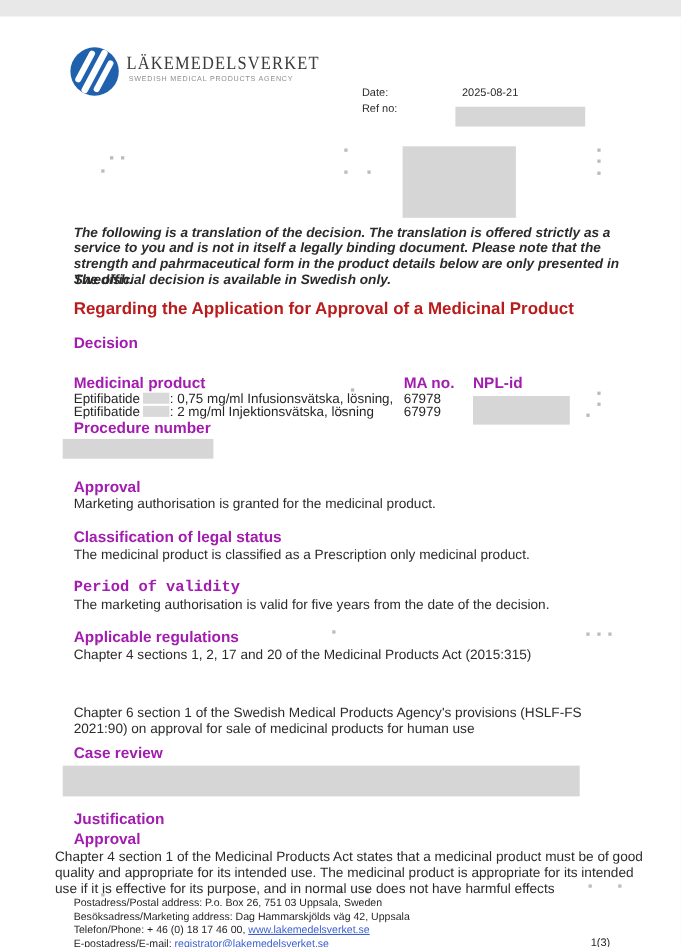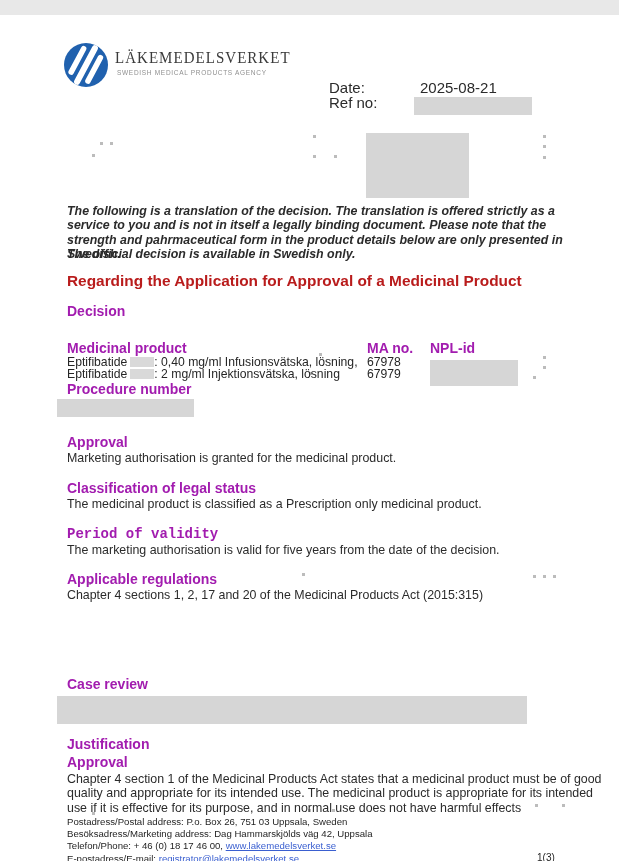--- a/index.html
+++ b/index.html
@@ -9,21 +9,21 @@
     font-family:"Liberation Sans", sans-serif; color:#262626;
   }
   .abs { position:absolute; }
   .brand-name {
     font-family:"Liberation Serif", serif; font-size:17px; letter-spacing:1.2px;
     color:#3b3b3b; transform:scaleX(0.88); transform-origin:left top; white-space:nowrap;
   }
   .brand-tagline {
     font-size:6.5px; letter-spacing:0.7px; color:#8f8f8f; white-space:nowrap;
   }
-  .meta { font-size:15px; color:#2b2b2b; }
+  .meta { font-size:10px; color:#2b2b2b; }
   .h1 { font-size:15.4px; font-weight:bold; color:#b91c1c; white-space:nowrap; }
   .h2 { font-size:14px; font-weight:bold; color:#a21caf; white-space:nowrap; }
   .body-text { font-size:12.4px; line-height:14.4px; color:#2b2b2b; }
   .intro { font-style:italic;font-weight:bold; }
   .row-text { font-size:12.2px; line-height:12.6px; white-space:nowrap; }
   .redact { position:absolute; background:#d6d6d6; }
   .inline-redact {
     display:inline-block; width:24px; height:10px; background:#d9d9d9;
     margin:0 0 -1px 3px;
   }
@@ -90,21 +90,21 @@
   <div class="abs body-text intro" style="left:67px; top:189px; width:526px;">The following is a translation of the decision. The translation is offered strictly as a service to you and is not in itself a legally binding document. Please note that the strength and pahrmaceutical form in the product details below are only presented in Swedish.</div>
   <div class="abs body-text intro" style="left:67px; top:232px; width:526px;">The official decision is available in Swedish only.</div>
 
   <div class="abs h1" style="left:67px; top:257px;">Regarding the Application for Approval of a Medicinal Product</div>
   <div class="abs h2" style="left:67px; top:288px;">Decision</div>
 
   <div class="abs h2" style="left:67px; top:325px;">Medicinal product</div>
   <div class="abs h2" style="left:367px; top:325px;">MA no.</div>
   <div class="abs h2" style="left:430px; top:325px;">NPL-id</div>
 
-  <div class="abs row-text" style="left:67px; top:341px;"><span>Eptifibatide</span><span class="inline-redact"></span><span>: 0,40 mg/ml Infusionsvätska, lösning,</span></div>
+  <div class="abs row-text" style="left:67px; top:341px;"><span>Eptifibatide</span><span class="inline-redact"></span><span>: 0,75 mg/ml Infusionsvätska, lösning,</span></div>
   <div class="abs row-text" style="left:367px; top:341px;">67978</div>
 
   <div class="abs row-text" style="left:67px; top:353px;"><span>Eptifibatide</span><span class="inline-redact"></span><span>: 2 mg/ml Injektionsvätska, lösning</span></div>
   <div class="abs row-text" style="left:367px; top:353px;text-align:right;">67979</div>
 
   <div class="redact" style="left:430px; top:345px; width:88px; height:26px;"></div>
 
   <div class="abs h2" style="left:67px; top:366px;">Procedure number</div>
   <div class="redact" style="left:57px; top:384px; width:137px; height:18px;"></div>
 
@@ -112,27 +112,28 @@
   <div class="abs body-text" style="left:67px; top:436px; width:540px;">Marketing authorisation is granted for the medicinal product.</div>
 
   <div class="abs h2" style="left:67px; top:465px;">Classification of legal status</div>
   <div class="abs body-text" style="left:67px; top:482px; width:540px;">The medicinal product is classified as a Prescription only medicinal product.</div>
 
   <div class="abs h2" style="left:67px; top:511px;font-family:Liberation Mono, monospace;">Period of validity</div>
   <div class="abs body-text" style="left:67px; top:528px; width:540px;">The marketing authorisation is valid for five years from the date of the decision.</div>
 
   <div class="abs h2" style="left:67px; top:556px;">Applicable regulations</div>
   <div class="abs body-text" style="left:67px; top:573px; width:540px;">Chapter 4 sections 1, 2, 17 and 20 of the Medicinal Products Act (2015:315)</div>
+  <div class="abs body-text" style="left:67px; top:626px; width:514px;">Chapter 6 section 1 of the Swedish Medical Products Agency's provisions (HSLF-FS 2021:90) on approval for sale of medicinal products for human use</div>
 
   <div class="abs h2" style="left:67px; top:661px;">Case review</div>
   <div class="redact" style="left:57px; top:681px; width:470px; height:28px;"></div>
 
   <div class="abs h2" style="left:67px; top:721px;">Justification</div>
   <div class="abs h2" style="left:67px; top:739px;">Approval</div>
-  <div class="abs body-text" style="left:67px; top:757px; width:544px;">Chapter 4 section 1 of the Medicinal Products Act states that a medicinal product must be of good quality and appropriate for its intended use. The medicinal product is appropriate for its intended use if it is effective for its purpose, and in normal use does not have harmful effects</div>
+  <div class="abs body-text" style="left:50px; top:757px; width:544px;">Chapter 4 section 1 of the Medicinal Products Act states that a medicinal product must be of good quality and appropriate for its intended use. The medicinal product is appropriate for its intended use if it is effective for its purpose, and in normal use does not have harmful effects</div>
 
   <div class="abs footer-line" style="left:67px; top:801px;">Postadress/Postal address: P.o. Box 26, 751 03 Uppsala, Sweden</div>
   <div class="abs footer-line" style="left:67px; top:813px;">Besöksadress/Marketing address: Dag Hammarskjölds väg 42, Uppsala</div>
   <div class="abs footer-line" style="left:67px; top:825px;"><span>Telefon/Phone: + 46 (0) 18 17 46 00, </span><a class="footer-link">www.lakemedelsverket.se</a></div>
   <div class="abs footer-line" style="left:67px; top:838px;"><span>E-postadress/E-mail: </span><a class="footer-link">registrator@lakemedelsverket.se</a></div>
   <div class="abs page-num" style="left:537px; top:837px;">1(3)</div>
 
 </div>
 
 </body></html>

